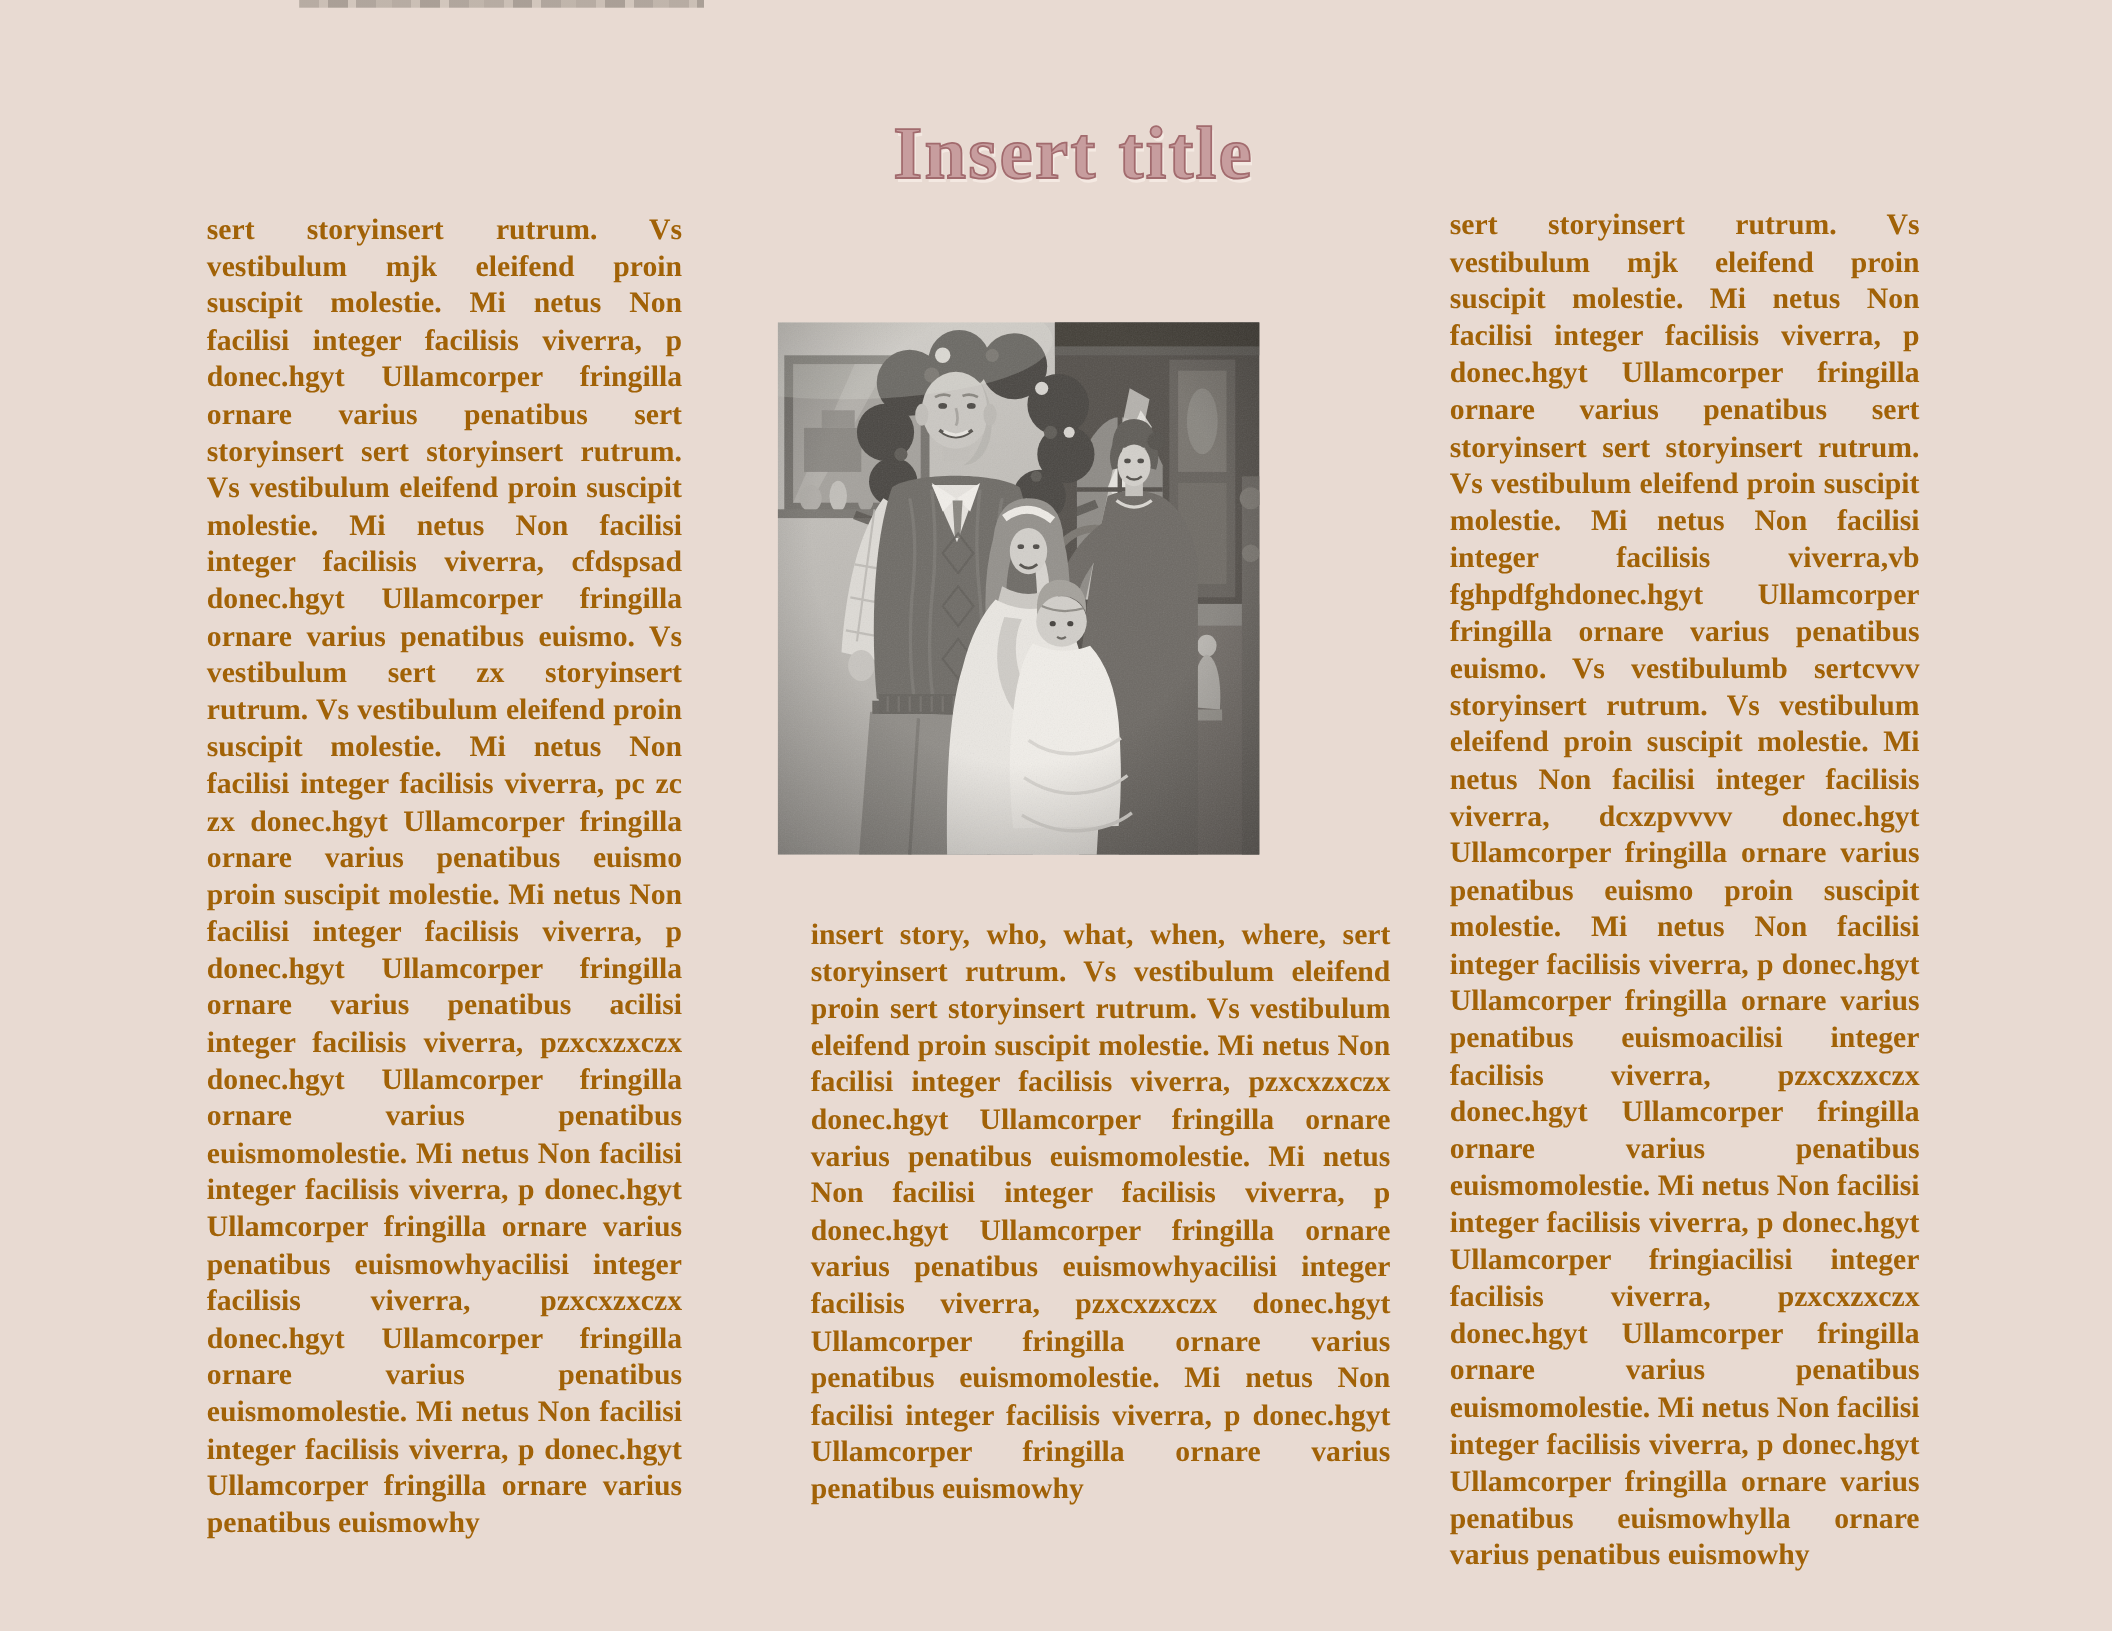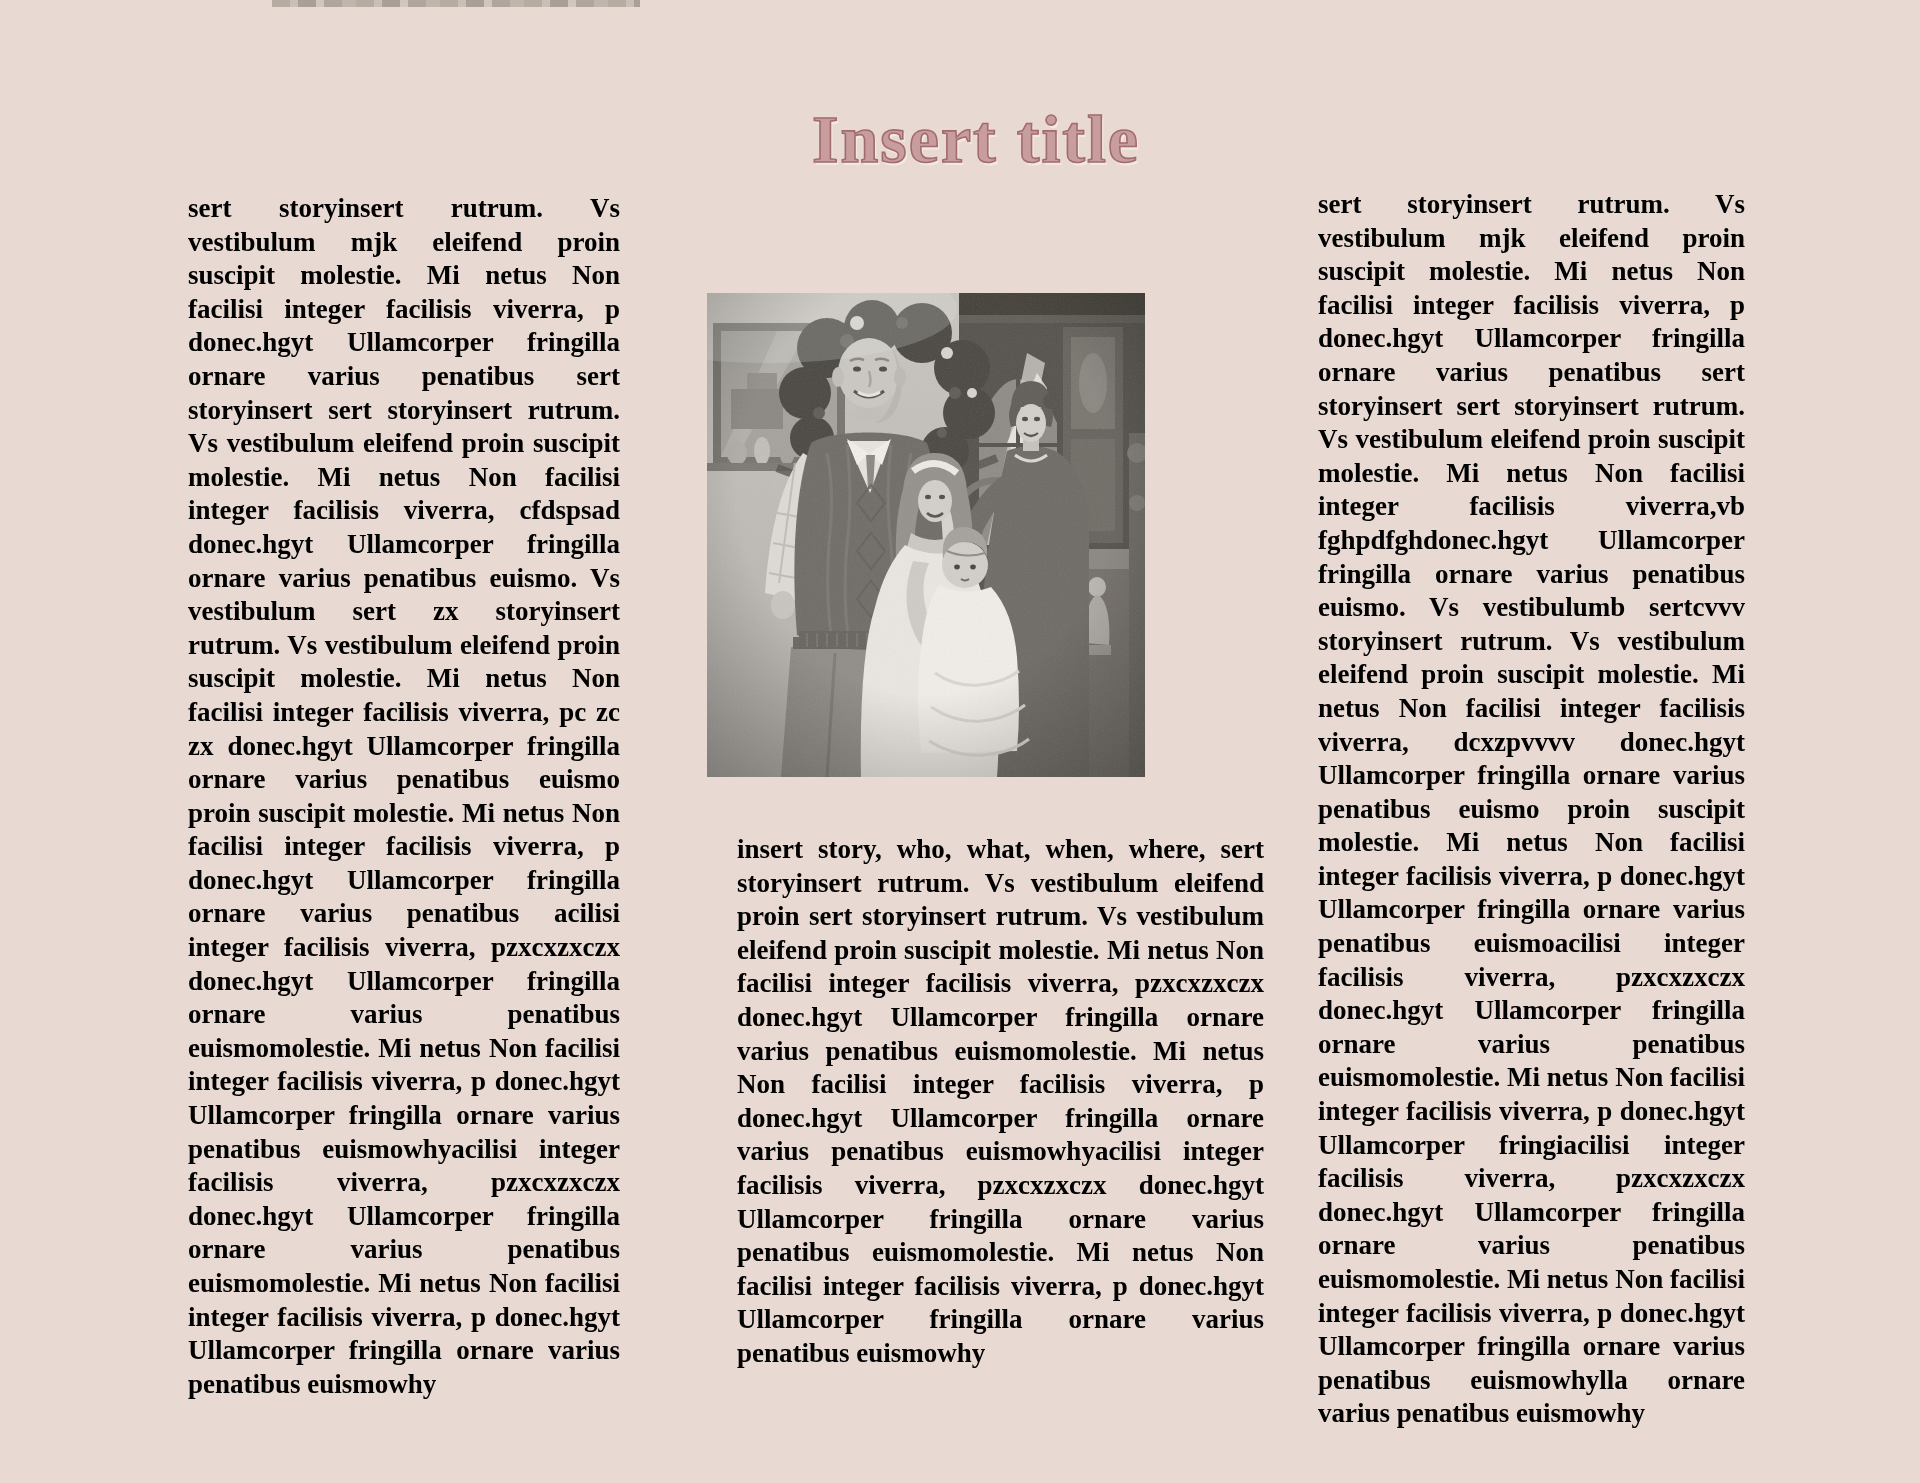--- a/index.html
+++ b/index.html
@@ -13,21 +13,21 @@
       #8f867c 0 18px,#b3a99e 18px 26px,#776f66 26px 44px,
       #c0b6ab 44px 52px,#837b72 52px 70px,#a0978c 70px 84px);
   }
   .title{
     position:absolute;top:84px;left:0;width:1920px;margin:16px;
     text-align:center;font-size:68px;font-weight:700;letter-spacing:2px;
     color:#c79d9e;-webkit-text-stroke:1.6px #a26b6e;
     text-shadow:2px 3px 0 #f4e9e2;
   }
   .col{
-    position:absolute;text-align:justify;color:#000000;
+    position:absolute;text-align:justify;color:#a16207;
     font-size:27px;line-height:33.6px;font-weight:700;
   }
   .col-left{left:188px;top:192px;width:432px;}
   .col-mid{left:737px;top:833px;width:527px;}
   .col-right{left:1318px;top:188px;width:427px;}
   .photo{
     position:absolute;left:707px;top:293px;width:438px;height:484px;margin:0;
   }
   .photo svg{width:100%;height:100%;display:block;}
 </style>

